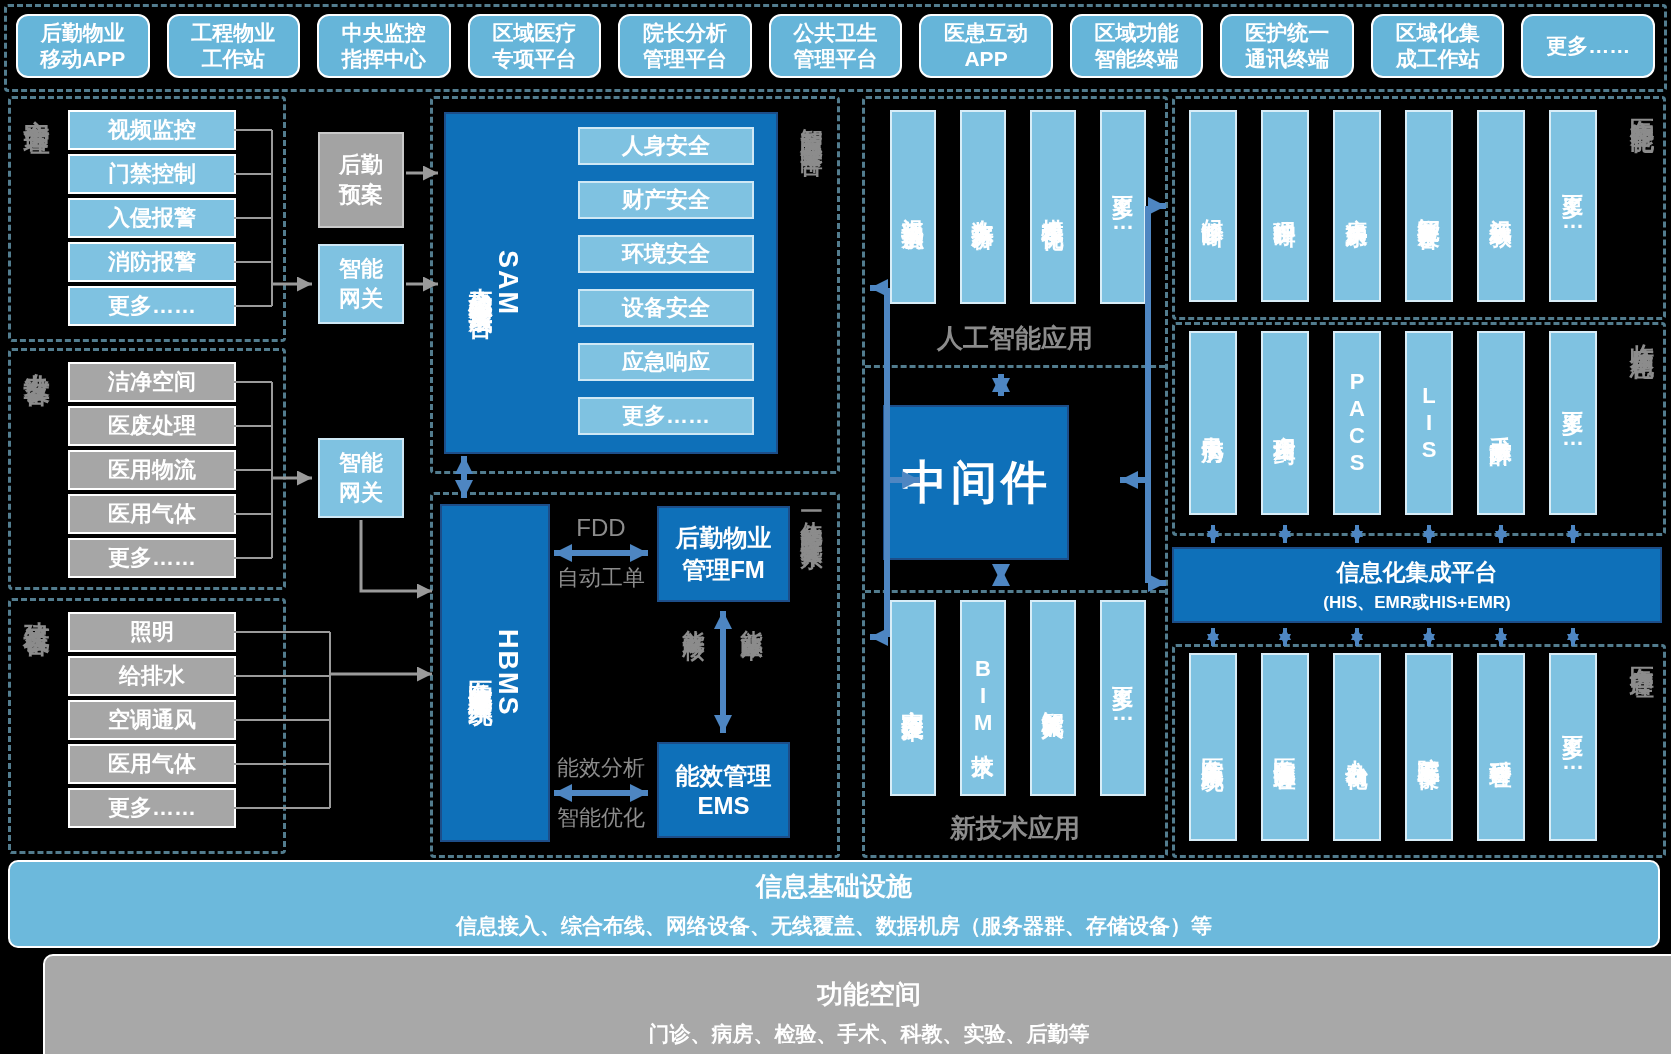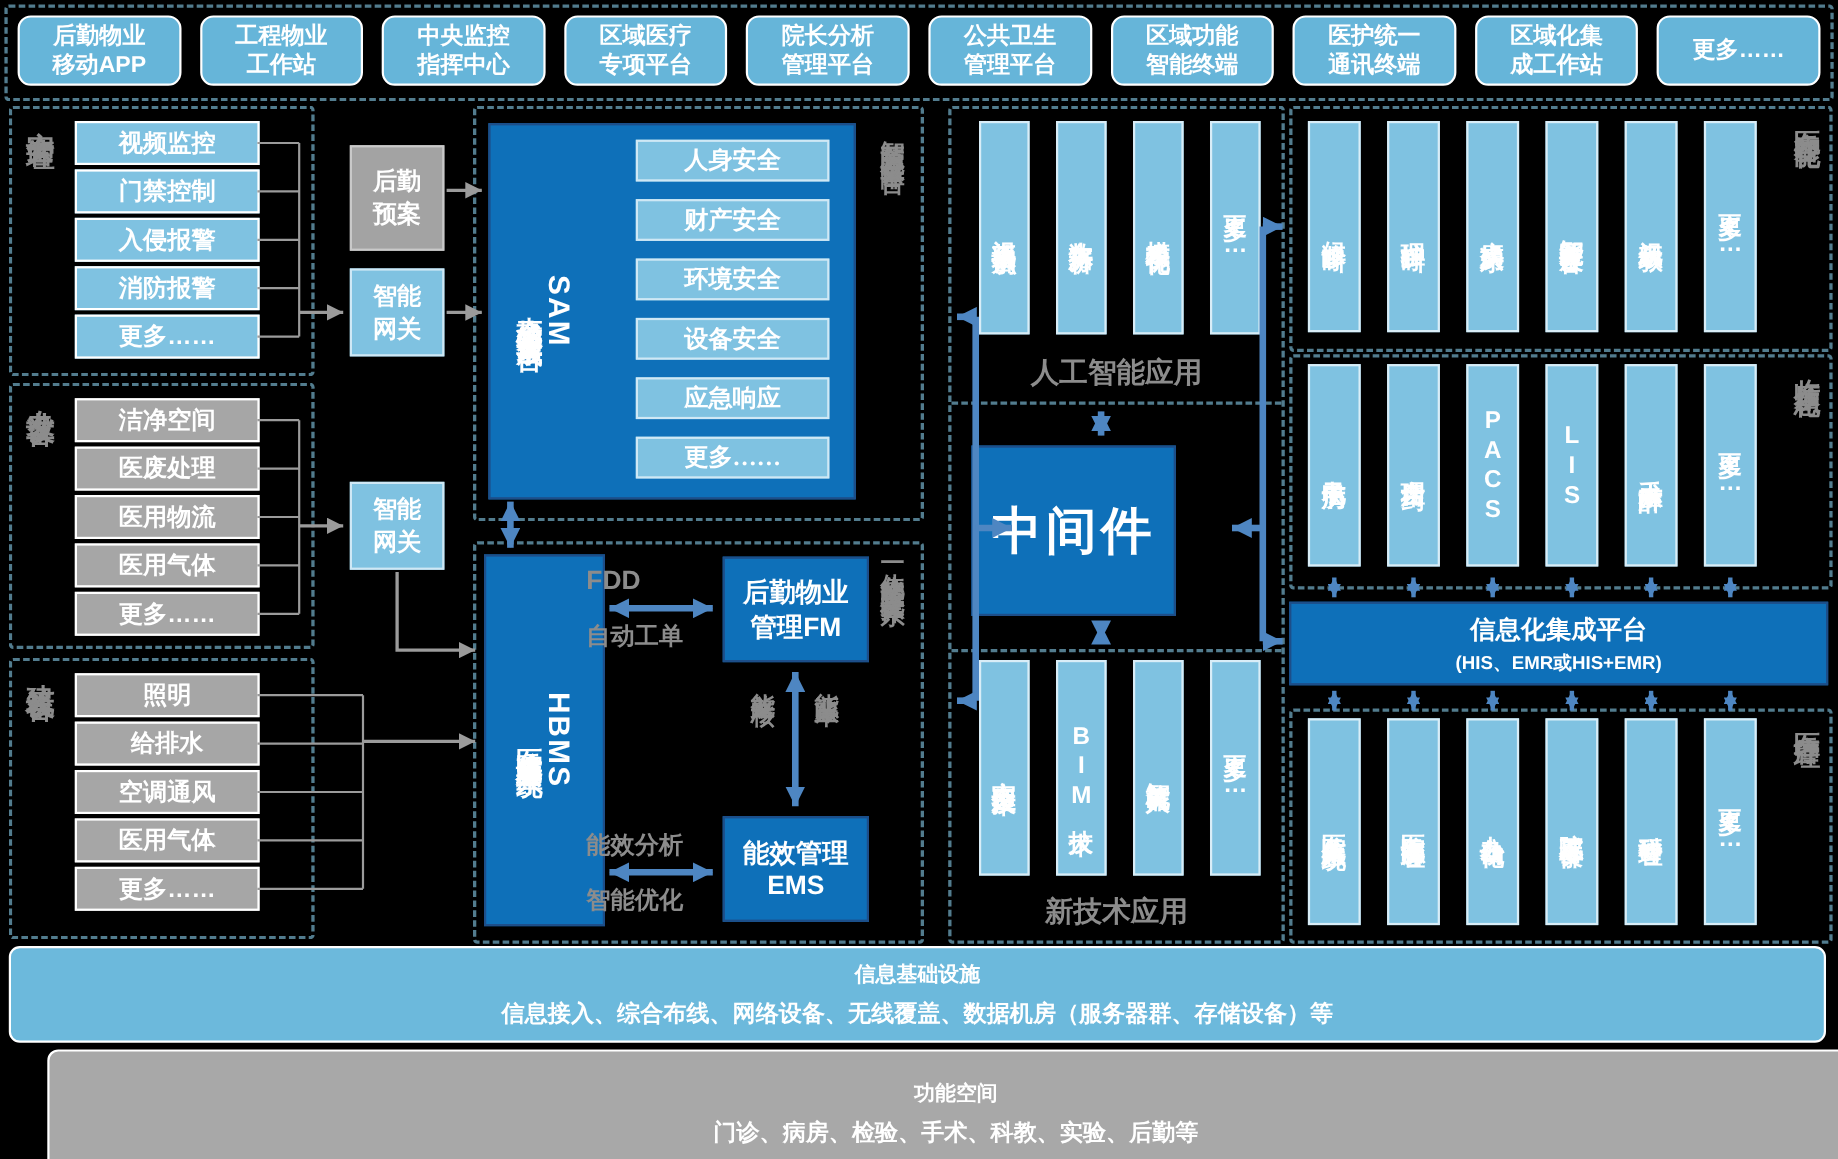--- a/index.html
+++ b/index.html
@@ -21,27 +21,27 @@
 .vlabel{color:#8c8c8c;font-weight:bold;}
 .glabel{position:absolute;left:12px;top:0;height:100%;display:flex;align-items:center;
   font-size:26px;}
 .col{background:#7fc2e1;border:2px solid #d9edf7;color:#fff;font-weight:bold;
   font-size:22px;display:flex;align-items:center;justify-content:center;
   writing-mode:vertical-rl;text-orientation:upright;letter-spacing:2px;
   line-height:1.05;box-sizing:border-box;white-space:pre-line;}
 .darkbox{background:#0e70b9;border:2px solid #1d4e89;}
 .samitem{height:38px;background:#7fc2e1;border:2px solid #cfe8f5;font-size:22px;
   display:flex;align-items:center;justify-content:center;color:#fff;font-weight:bold;
-  box-sizing:border-box;font-family:Liberation Serif, serif;}
-.linklabel{position:absolute;color:#8c8c8c;font-weight:bold;}
+  box-sizing:border-box;}
+.linklabel{position:absolute;color:#8c8c8c;font-weight:normal;text-align:center;}
 .hdiv{position:absolute;left:0;width:100%;border-top:3px dashed #527c8e;height:0;}
 .bigbar{position:absolute;left:8px;width:1652px;border:2px solid #fff;border-radius:10px;
   display:flex;flex-direction:column;align-items:center;justify-content:center;
   color:#fff;box-sizing:border-box;}
-.bigbar .t1{font-size:19px;font-weight:bold;margin-bottom:8px;}
+.bigbar .t1{font-size:26px;font-weight:bold;margin-bottom:8px;}
 .bigbar .t2{font-size:21px;font-weight:bold;}
 svg.connectors{position:absolute;left:0;top:0;z-index:40;pointer-events:none;}
 </style>
 </head>
 <body>
 
 <div id="canvas">
 
   <div class="dashed" style="left:4px;top:4px;width:1657px;height:82px;">
     <div style="display:flex;gap:17px;padding:7px 9px;height:64px;">
@@ -51,20 +51,22 @@
         <div class="node topbox">工程物业
 工作站</div>
         <div class="node topbox">中央监控
 指挥中心</div>
         <div class="node topbox">区域医疗
 专项平台</div>
         <div class="node topbox">院长分析
 管理平台</div>
         <div class="node topbox">公共卫生
 管理平台</div>
+        <div class="node topbox">医患互动
+APP</div>
         <div class="node topbox">区域功能
 智能终端</div>
         <div class="node topbox">医护统一
 通讯终端</div>
         <div class="node topbox">区域化集
 成工作站</div>
         <div class="node topbox">更多……</div>
       </div>
   </div>
 

